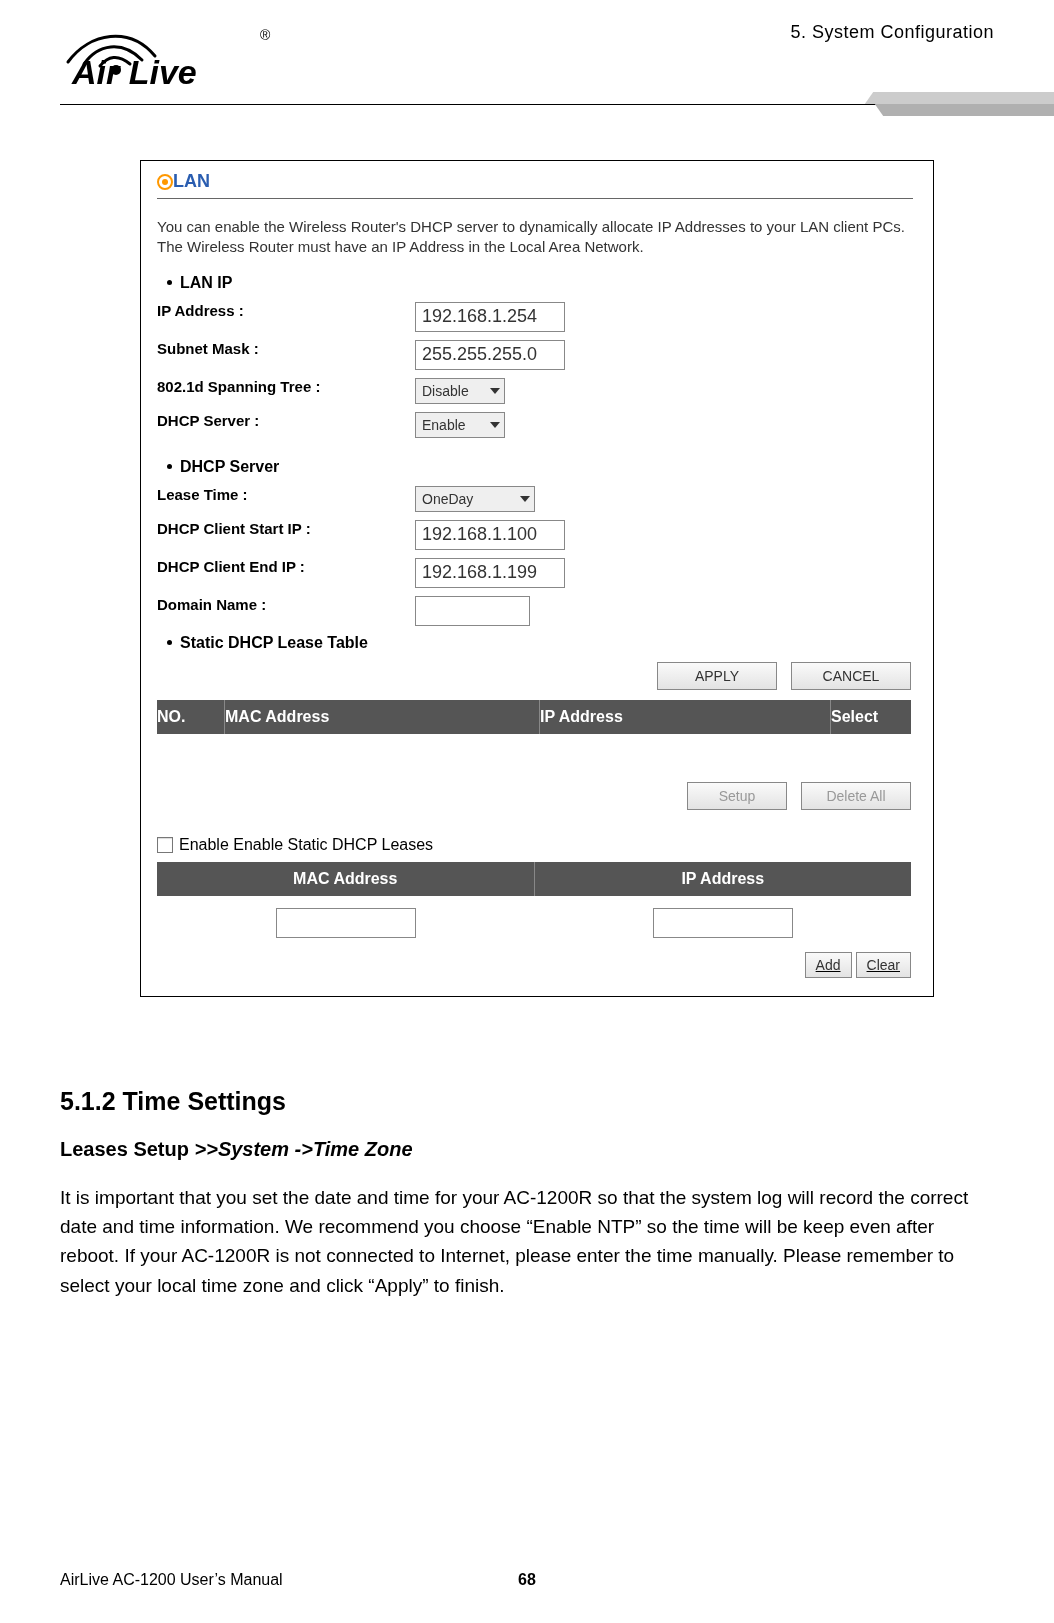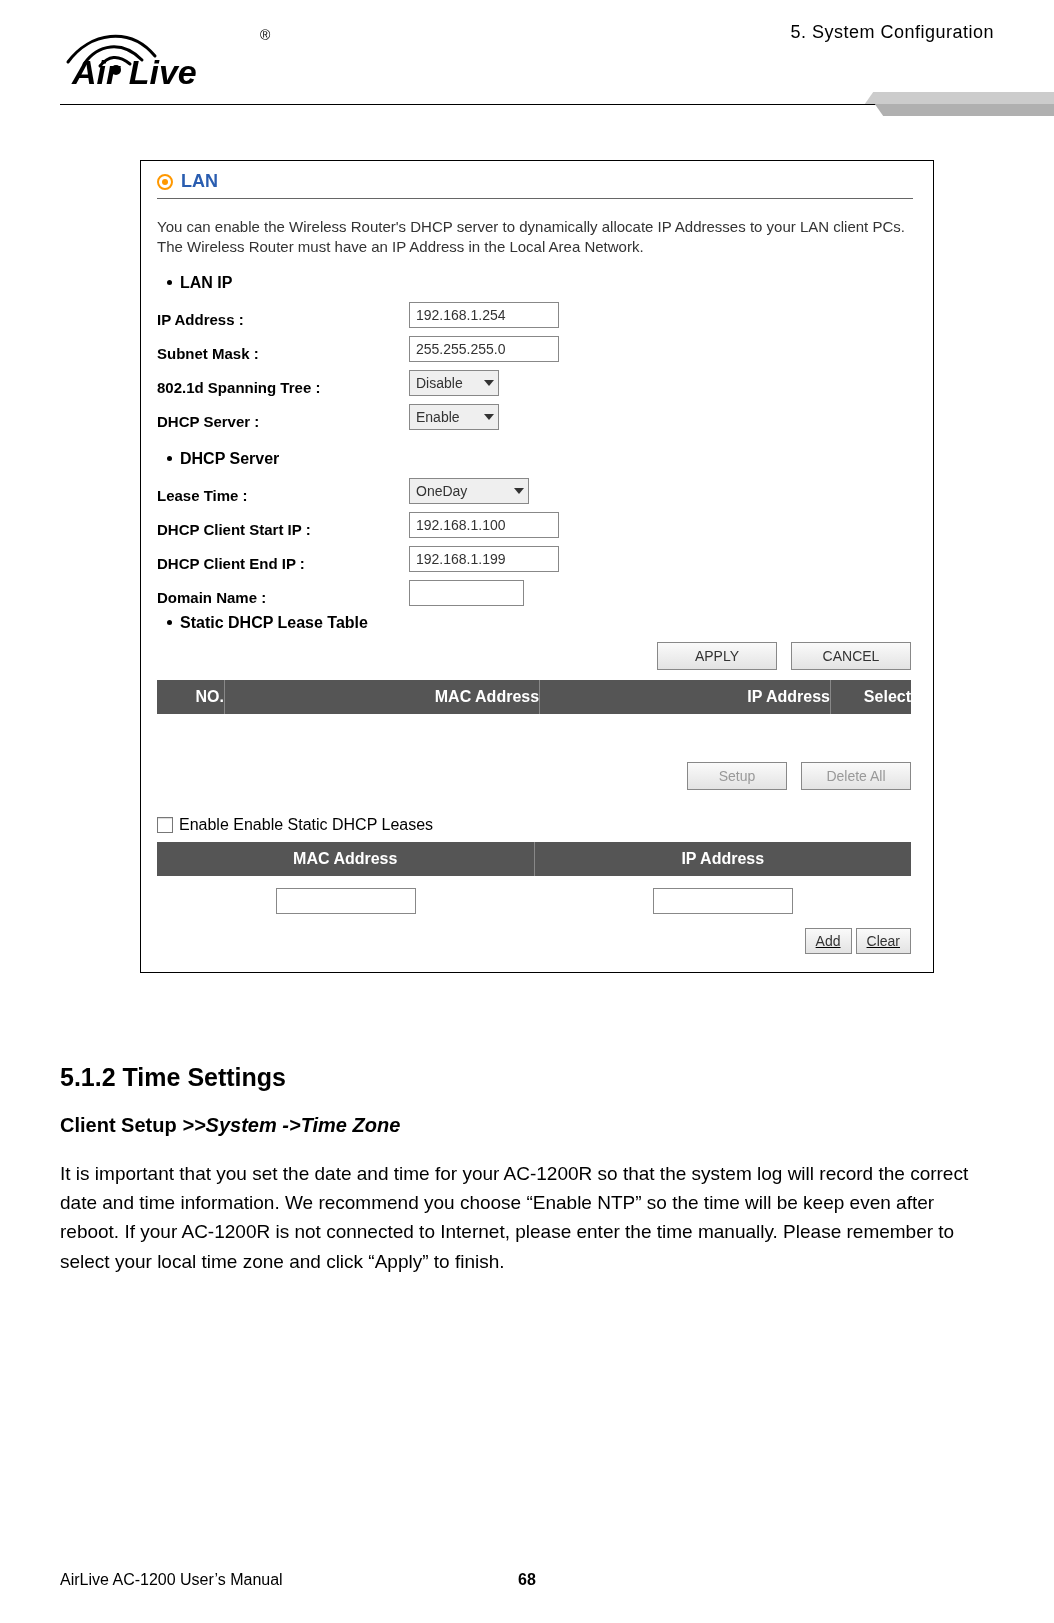--- a/index.html
+++ b/index.html
@@ -76,21 +76,20 @@
     margin: 30px 60px 0 80px;
     border: 1px solid #000;
     background: #fff;
     font-family: Arial, sans-serif;
     font-size: 15px;
     padding: 0 0 10px 0;
   }
   .lan-header {
     display:flex;
     align-items:center;
-    gap:8px;
     padding: 10px 16px 4px 16px;
   }
   .radio-icon {
     width:16px; height:16px; border:2px solid #ff9800; border-radius:50%;
     display:inline-flex; align-items:center; justify-content:center;
   }
   .radio-icon::after{
     content:""; width:6px; height:6px; background:#ff9800; border-radius:50%;
   }
   .lan-title {
@@ -107,36 +106,36 @@
   }
   .section-bullet {
     display:flex; align-items:center; gap:8px;
     padding: 2px 0 6px 26px;
     font-weight:bold; font-size:16px;
   }
   .section-bullet .dot {
     width:5px; height:5px; background:#000; border-radius:50%;
   }
   .kv {
-    display:flex; align-items:flex-end;
+    display:flex; align-items:flex-start;
     padding: 4px 0 4px 16px;
-    gap: 2px;
+    gap: 8px;
   }
   .kv .k {
     width: 250px;
     font-weight:bold;
     font-size:15px;
     color:#000;
   }
   .textbox {
     border:1px solid #888;
     background:#fff;
     height:26px;
-    padding: 2px 6px;
-    font-size:14px;
+    padding: 14px 6px;
+    font-size:18px;
     color:#333;
     display:inline-flex; align-items:center;
   }
   .tb-150 { width:150px; }
   .tb-140 { width:140px; }
   .tb-100 { width:115px; }
   .selectbox {
     border:1px solid #888;
     background:#efefef;
     height:26px;
@@ -170,21 +169,21 @@
   }
   .btn.disabled { color:#999; }
   .table {
     display:flex;
     background:#555;
     color:#fff;
     font-weight:bold;
     font-size:16px;
     margin: 0 22px 0 16px;
   }
-  .th { padding:8px 0; text-align:right; border-right:1px solid #888; }
+  .th { padding:8px 0; text-align:left; border-right:1px solid #888; }
   .th:last-child{border-right:none;}
   .col-no { width:68px; }
   .col-mac { flex:1.3; }
   .col-ip { flex:1.2; }
   .col-sel { width:80px; }
   .tbody-space { height:44px; }
   .cb-row {
     display:flex; align-items:center; gap:6px;
     padding: 6px 0 8px 16px;
     font-size:16px;
@@ -375,21 +374,21 @@
     </div>
     <div class="addclear-row">
       <span class="small-btn">Add</span>
       <span class="small-btn">Clear</span>
     </div>
   </div>
 
   <div class="doc-body">
     <div class="h2">5.1.2 Time Settings</div>
     <div class="h3">
-      <span>Client Setup </span><span class="italic">&gt;&gt;System -&gt;Time Zone</span>
+      <span>Leases Setup </span><span class="italic">&gt;&gt;System -&gt;Time Zone</span>
     </div>
     <p class="para">It is important that you set the date and time for your AC-1200R so that the system log will record the correct date and time information. We recommend you choose “Enable NTP” so the time will be keep even after reboot. If your AC-1200R is not connected to Internet, please enter the time manually. Please remember to select your local time zone and click “Apply” to finish.</p>
   </div>
 </div>
 
 <div class="footer">
   <span class="manual">AirLive AC-1200 User’s Manual</span>
   <span class="pagenum">68</span>
 </div>
 

